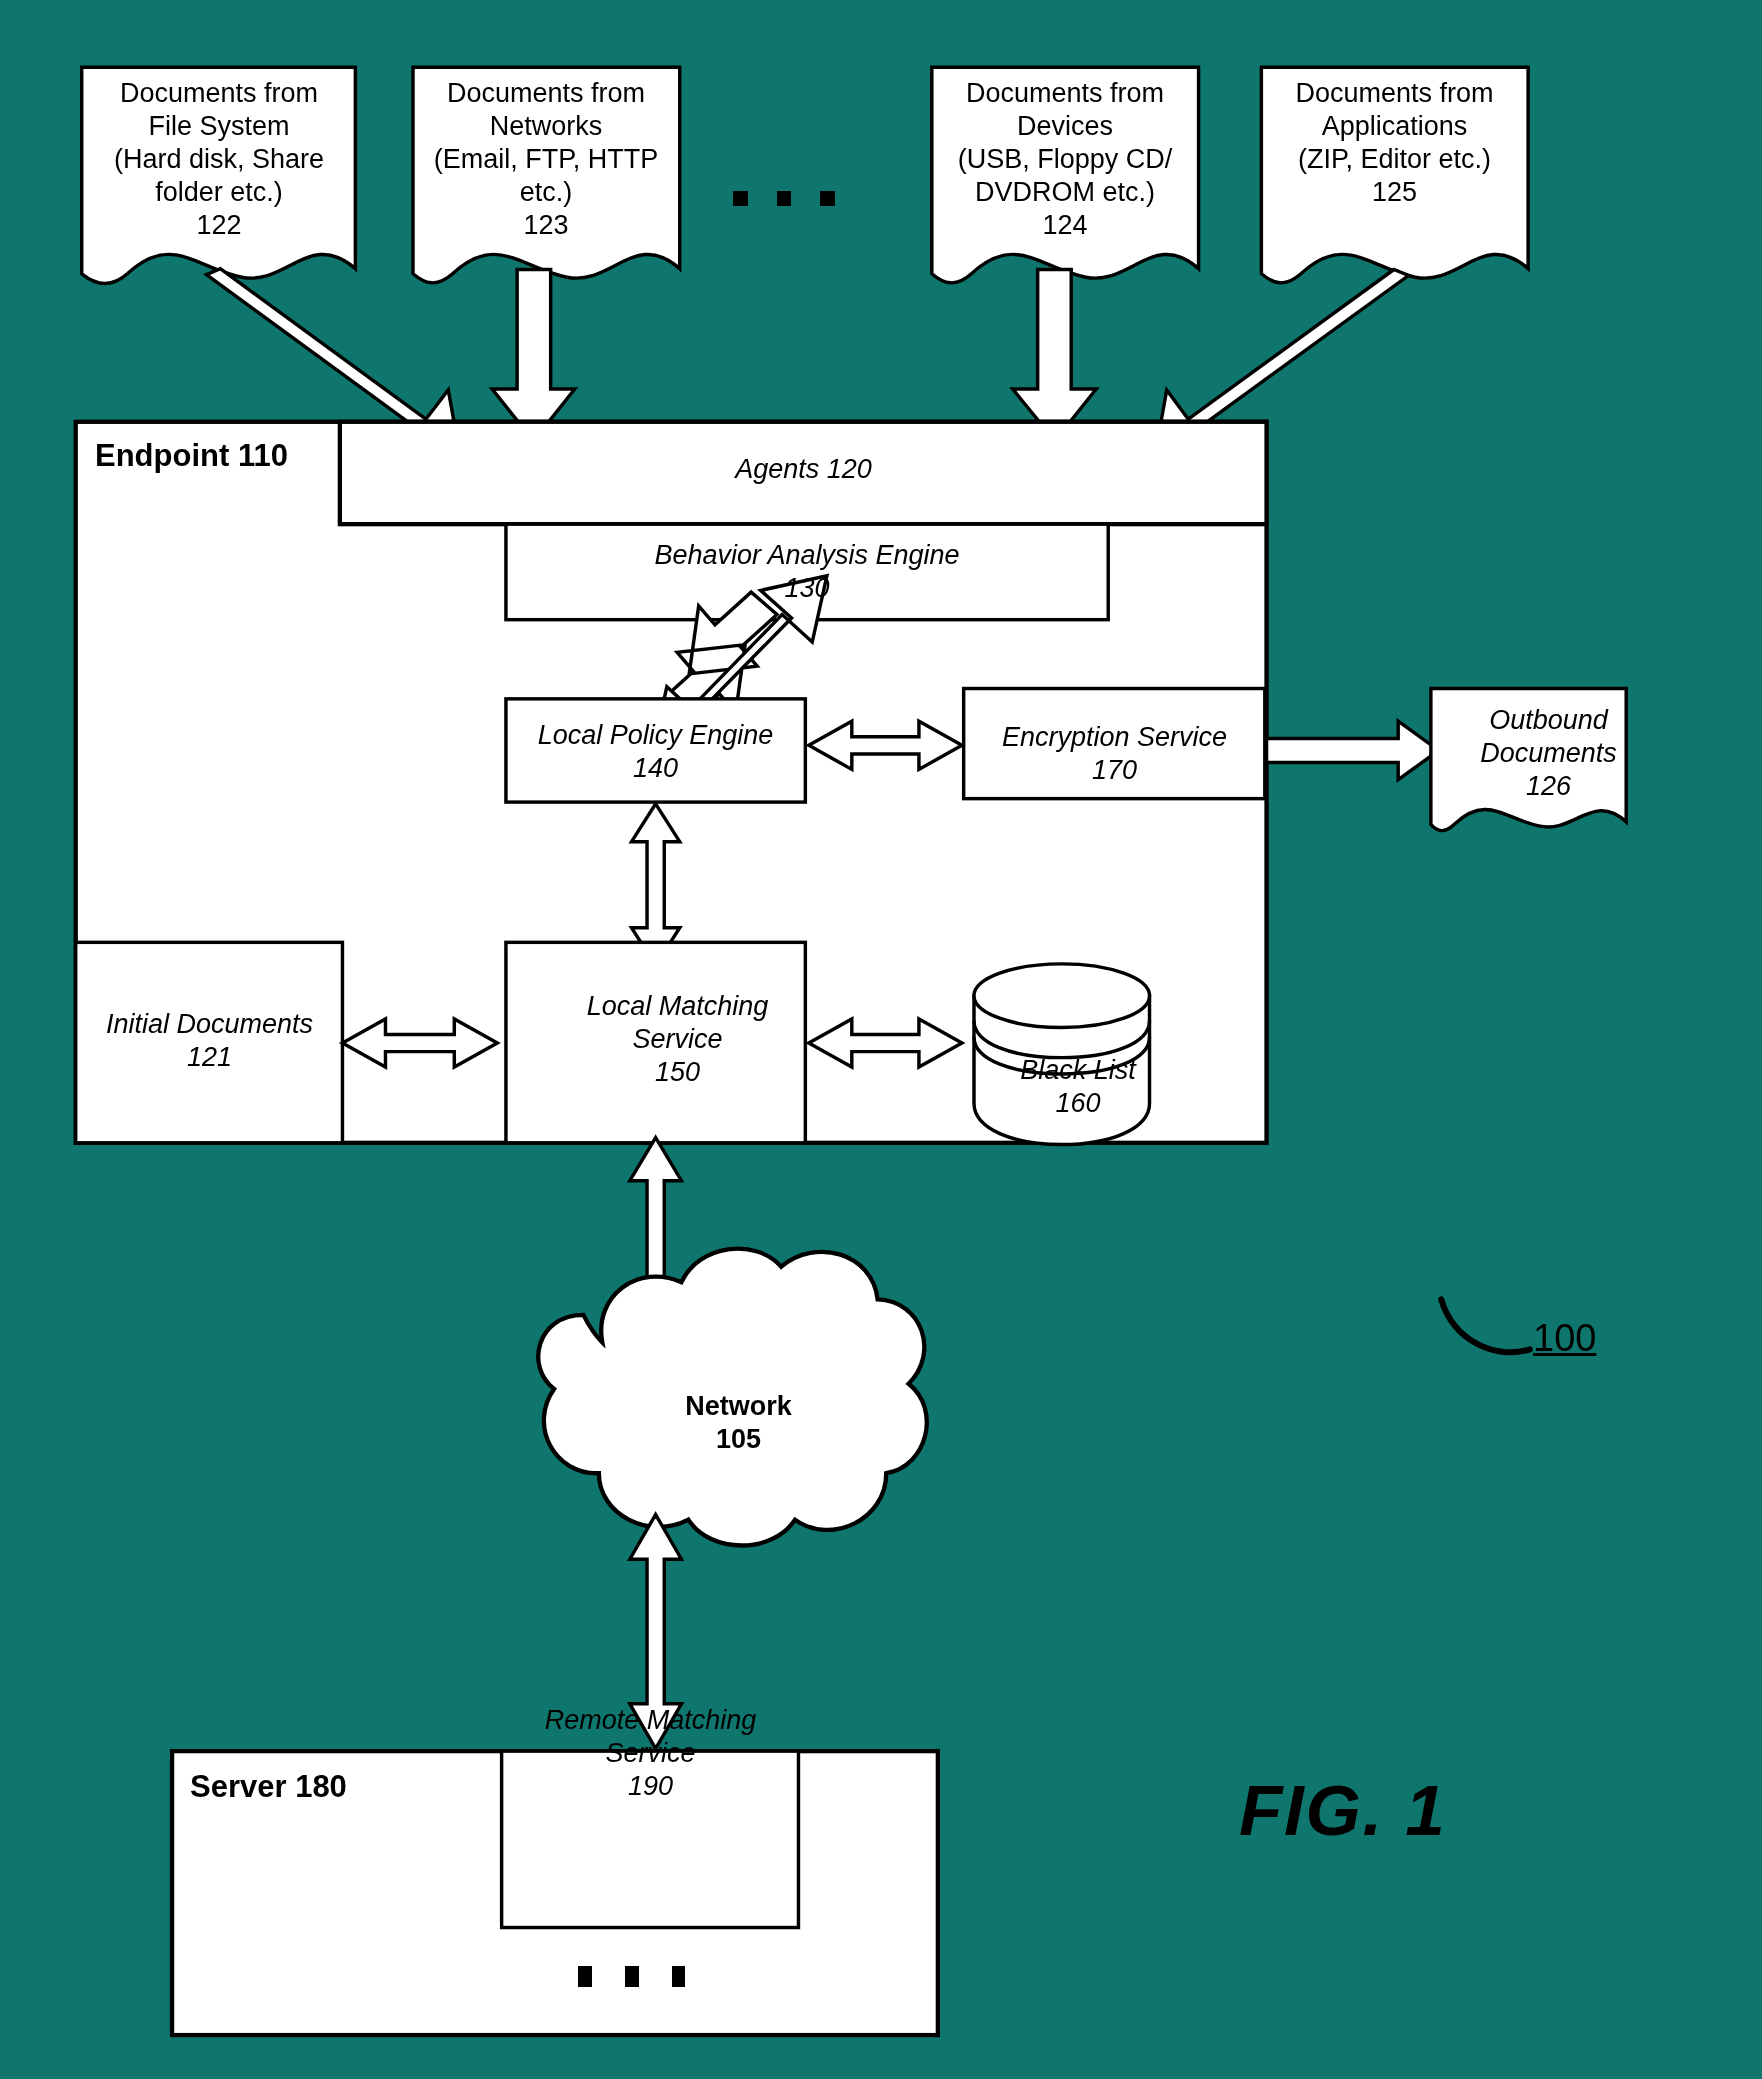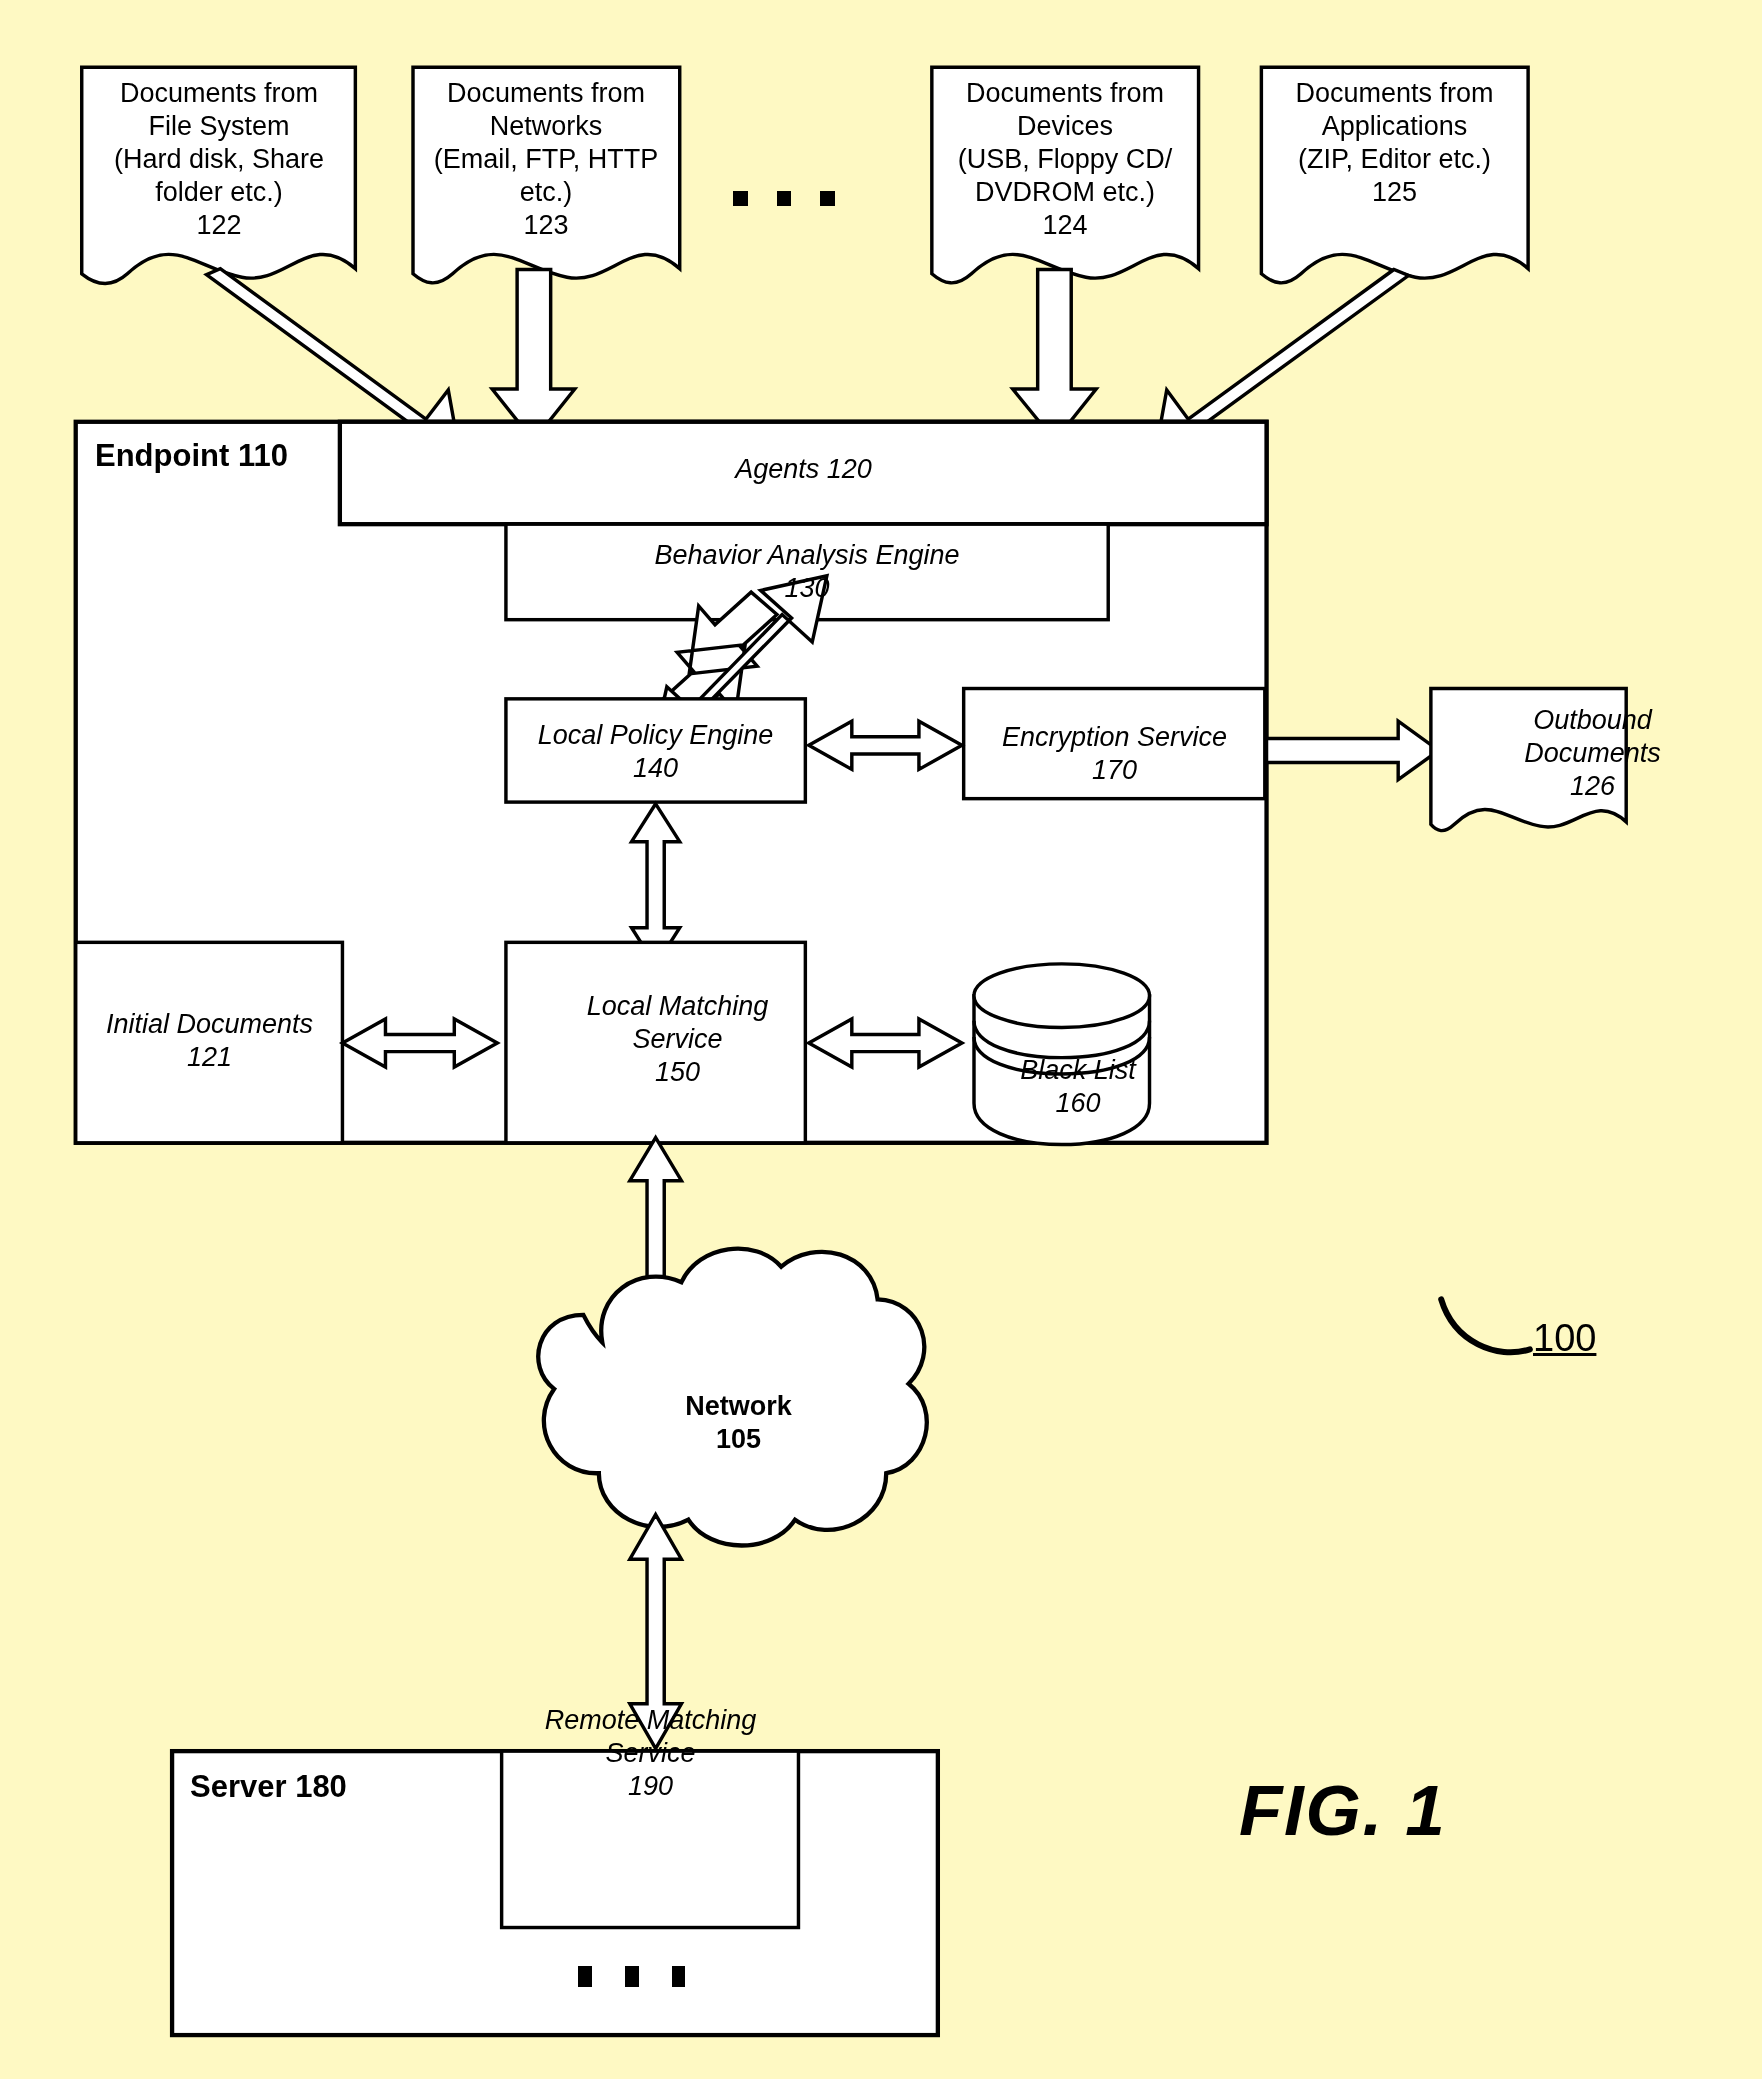--- a/index.html
+++ b/index.html
@@ -9,21 +9,21 @@
     background: #ffffff;
   }
   body {
     font-family: "Liberation Sans", sans-serif;
     color: #000000;
   }
   #figure-root {
     position: relative;
     width: 1763px;
     height: 2080px;
-    background: #fef9c3;
+    background: #0f766e;
     overflow: hidden;
   }
   #vector-layer {
     position: absolute;
     left: 0;
     top: 0;
     width: 1763px;
     height: 2080px;
   }
   .lbl {
@@ -262,21 +262,21 @@
 
   <div class="lbl box-lbl" style="left:506px; top:539px; width:602px;">Behavior Analysis Engine
 130</div>
 
   <div class="lbl box-lbl" style="left:506px; top:719px; width:299px;">Local Policy Engine
 140</div>
 
   <div class="lbl box-lbl" style="left:964px; top:721px; width:301px;">Encryption Service
 170</div>
 
-  <div class="lbl box-lbl" style="left:1431px; top:704px; width:235px;padding-left:44px;">Outbound
+  <div class="lbl box-lbl" style="left:1431px; top:704px; width:235px;">Outbound
 Documents
 126</div>
 
   <div class="lbl box-lbl" style="left:76px; top:1008px; width:267px;">Initial Documents
 121</div>
 
   <div class="lbl box-lbl" style="left:506px; top:990px; width:299px;padding-left:22px;">Local Matching
 Service
 150</div>
 

